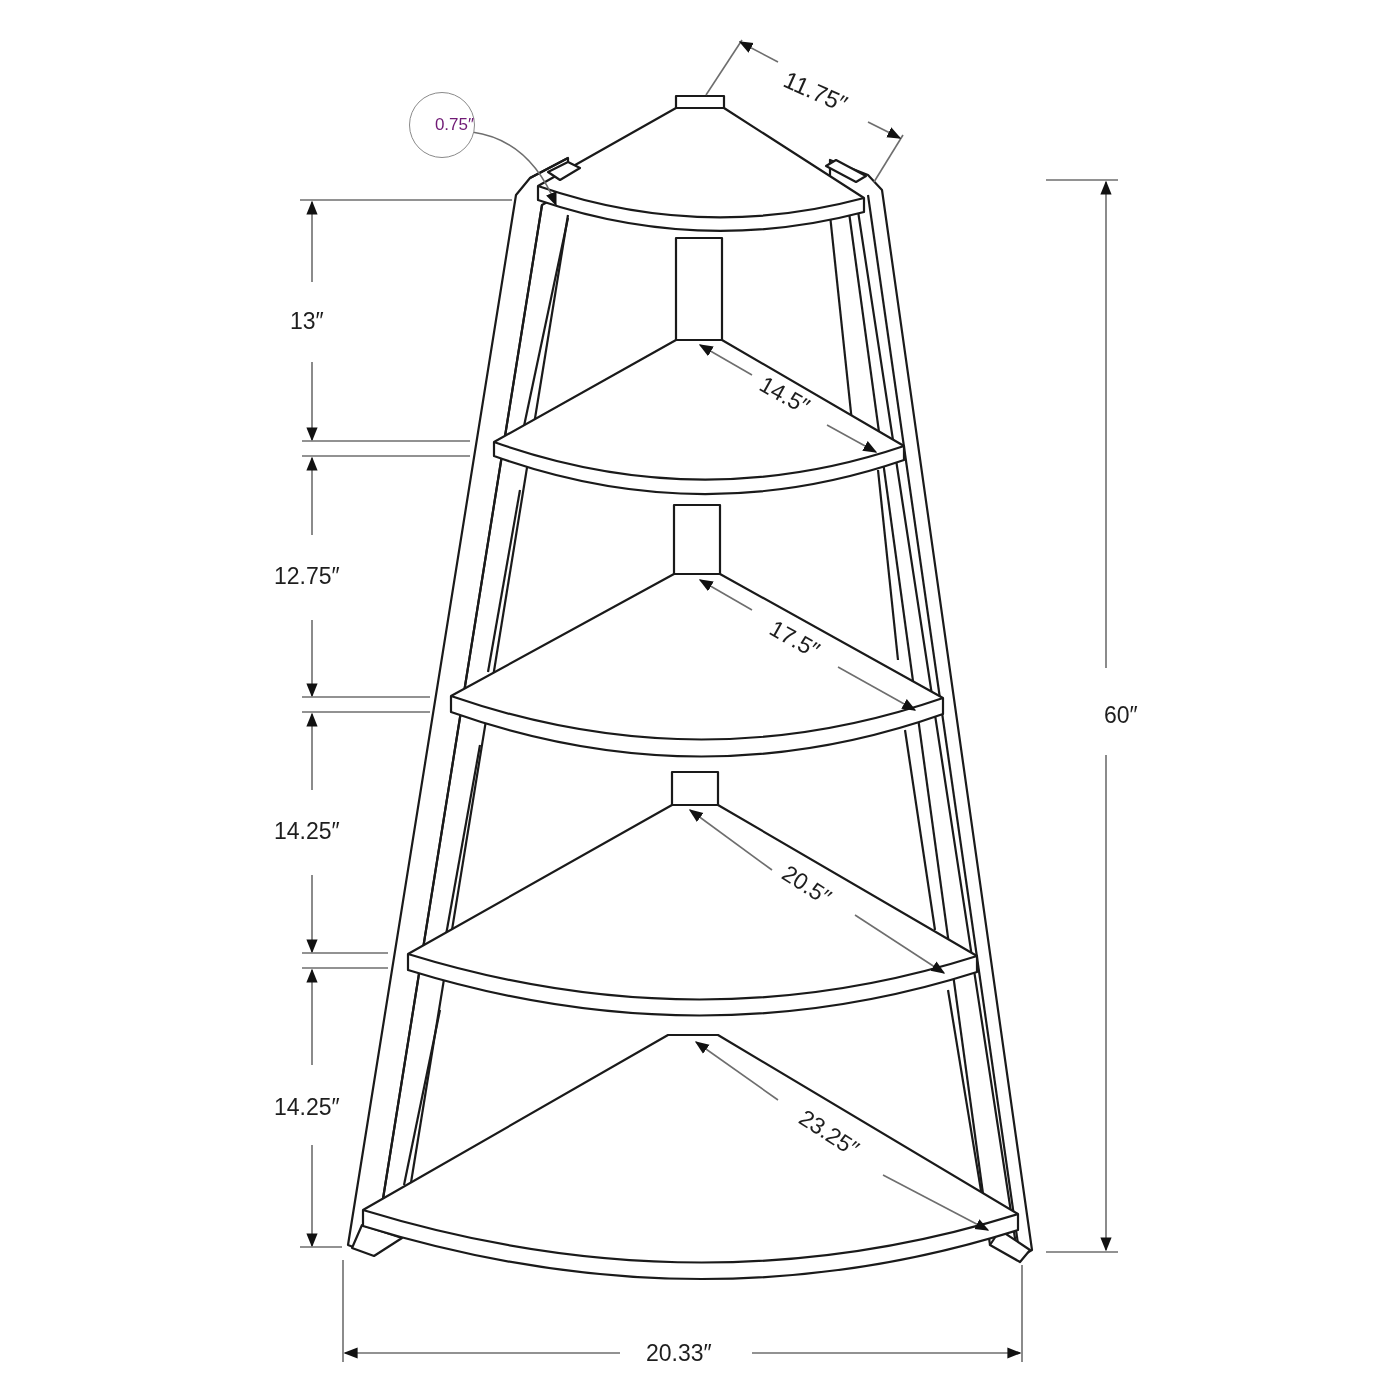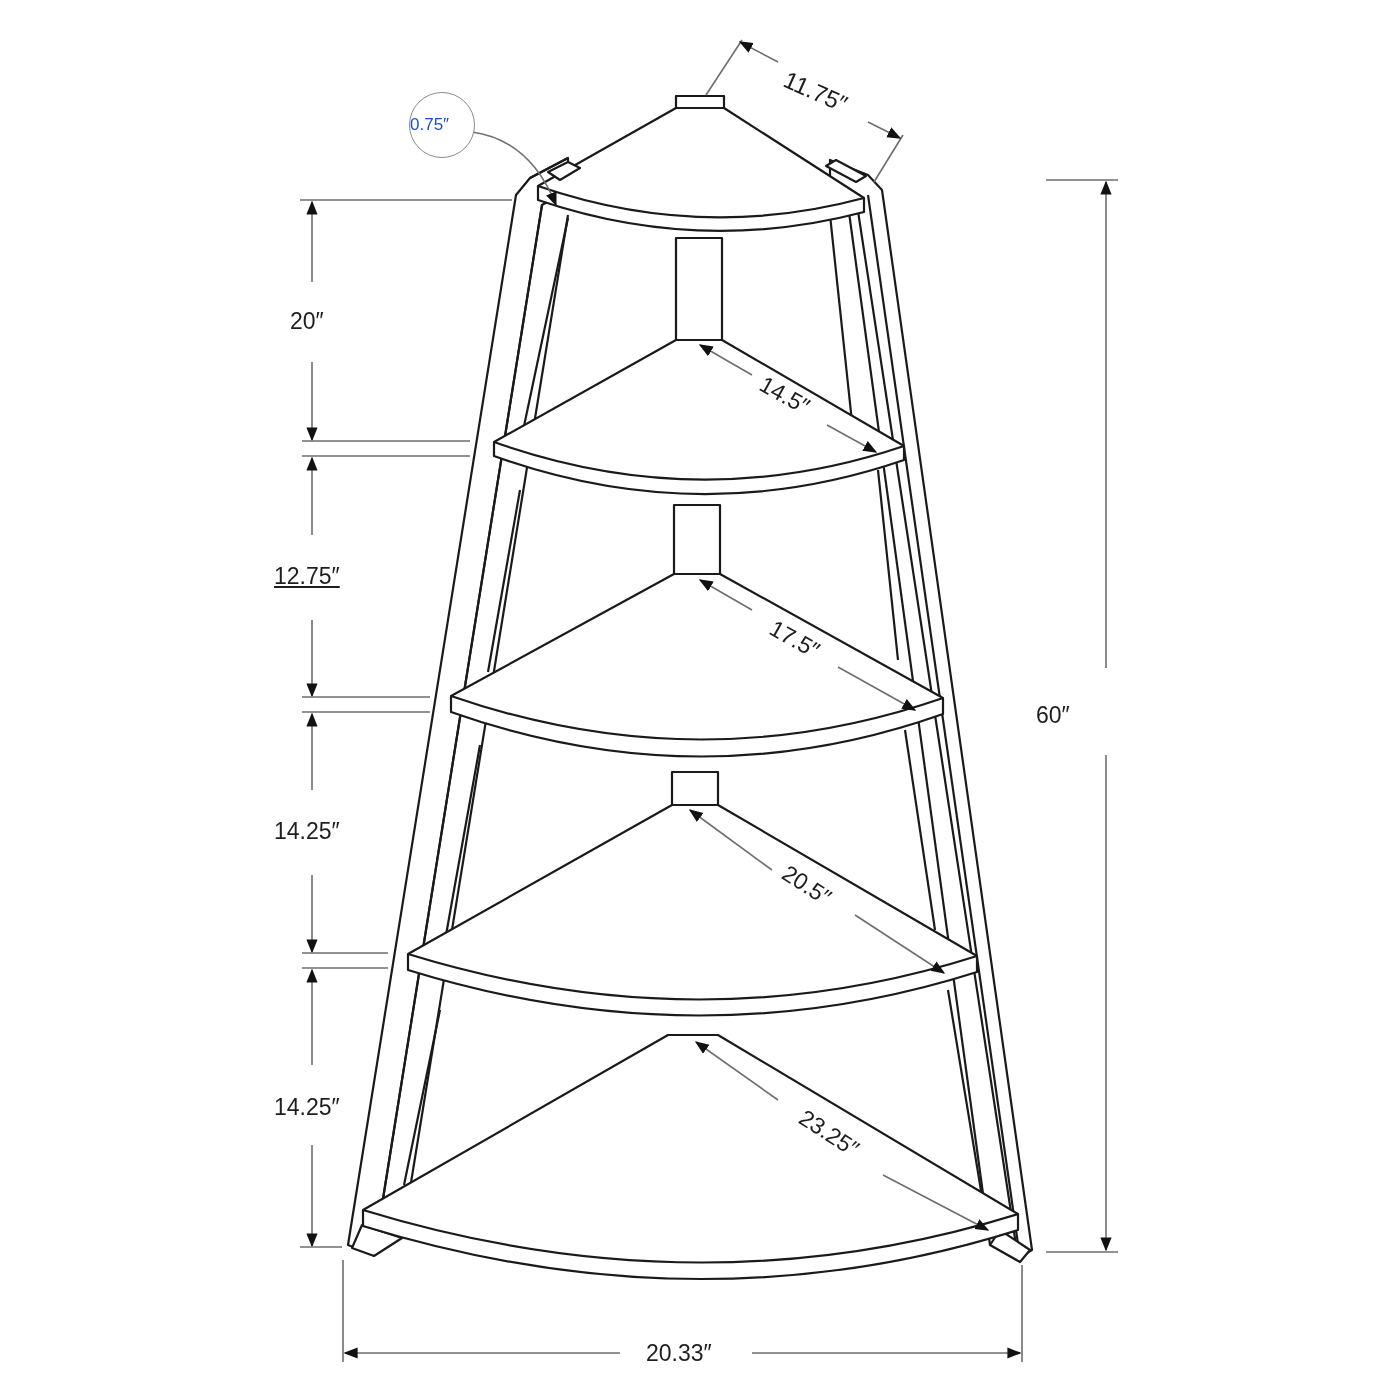--- a/index.html
+++ b/index.html
@@ -19,23 +19,23 @@
       transform-origin: center center;
       line-height: 1;
       background: transparent;
     }
     .callout {
       position: absolute;
       left: 409px; top: 92px;
       width: 64px; height: 64px;
       border: 1.5px solid #8a8a8a;
       border-radius: 50%;
-      display: flex; align-items: center; justify-content: flex-start;
+      display: flex; align-items: center; justify-content: flex-end;
       font-family: "Liberation Sans", "DejaVu Sans", sans-serif;
-      font-size: 17px; color: #1d4ed8;
+      font-size: 17px; color: #701a75;
       background: #fff;
     }
   </style>
 </head>
 <body>
 
 <div id="stage">
   <svg width="1400" height="1400" viewBox="0 0 1400 1400">
     <defs>
       <marker id="ah" viewBox="0 0 10 10" refX="9" refY="5" markerWidth="14" markerHeight="14" orient="auto-start-reverse" markerUnits="userSpaceOnUse">
@@ -164,20 +164,20 @@
     <span>0.75″</span>
   </div>
 
   <div class="lbl" style="left:782px; top:80px; transform: rotate(24deg); font-size:24px;">11.75″</div>
 
   <div class="lbl" style="left:758px; top:384px; transform: rotate(29deg);">14.5″</div>
   <div class="lbl" style="left:768px; top:628px; transform: rotate(29deg);">17.5″</div>
   <div class="lbl" style="left:780px; top:874px; transform: rotate(33deg);">20.5″</div>
   <div class="lbl" style="left:796px; top:1122px; transform: rotate(33deg);">23.25″</div>
 
-  <div class="lbl" style="left:290px; top:310px;">20″</div>
-  <div class="lbl" style="left:274px; top:565px;text-decoration:underline;">12.75″</div>
+  <div class="lbl" style="left:290px; top:310px;">13″</div>
+  <div class="lbl" style="left:274px; top:565px;">12.75″</div>
   <div class="lbl" style="left:274px; top:820px;">14.25″</div>
   <div class="lbl" style="left:274px; top:1096px;">14.25″</div>
 
-  <div class="lbl" style="left:1036px; top:704px;">60″</div>
+  <div class="lbl" style="left:1104px; top:704px;">60″</div>
   <div class="lbl" style="left:646px; top:1342px;">20.33″</div>
 </div>
 
 </body></html>

